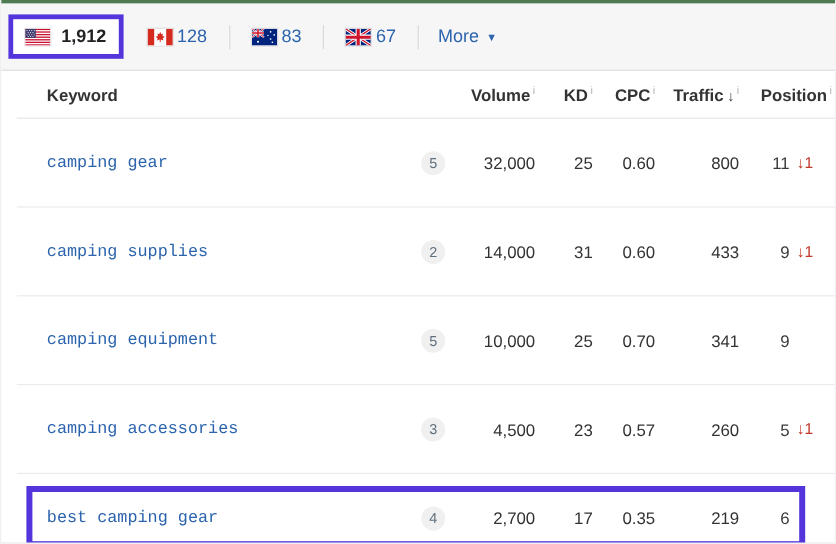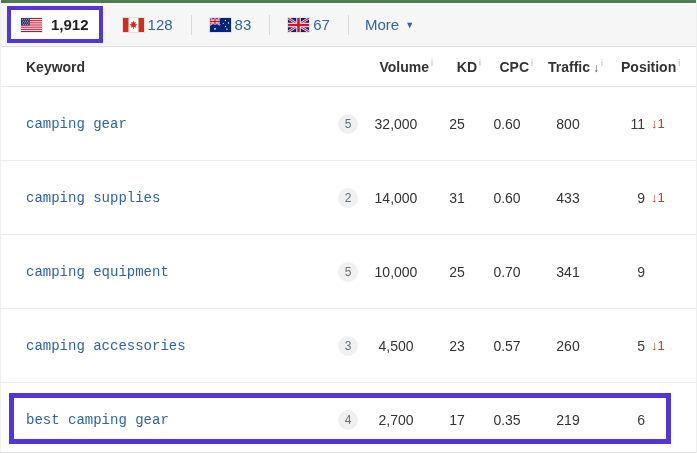--- a/index.html
+++ b/index.html
@@ -6,53 +6,53 @@
   body{
     width:697px;height:453px;overflow:hidden;background:#fff;
     font-family:"Liberation Sans","DejaVu Sans",sans-serif;
     color:#333;position:relative;
     border-left:1px solid #efefef;border-right:1px solid #efefef;border-bottom:1px solid #e9e9e9;
     box-sizing:border-box;
   }
   .topstrip{height:3px;background:#4e7b52;width:100%;}
   
   .topbar{
-    height:44px;background:#f6f6f7;border-bottom:1px solid #dedee1;
+    height:56px;background:#f6f6f7;border-bottom:1px solid #dedee1;
     display:flex;align-items:center;padding:0 0 0 6px;box-sizing:border-box;
   }
   .us-tab{
     display:flex;align-items:center;gap:9px;
     border:4px solid #5434db;background:#fff;
     padding:6px 10px;margin-right:16px;cursor:pointer;
   }
   .us-tab .count{font-weight:bold;color:#222;font-size:15px;}
   .flag-item{display:flex;align-items:center;gap:4px;cursor:pointer;padding:0 4px;}
   .flag-item .count{color:#2c64ad;font-size:15px;}
   .tb-divider{width:1px;height:20px;background:#d9d9dd;margin:0 14px;}
   .more-link{color:#2c64ad;font-size:15px;display:flex;align-items:center;gap:6px;cursor:pointer;margin-left:2px;}
   .more-link .caret{font-size:9px;color:#2c64ad;}
   .flag{width:21px;height:14px;display:block;box-shadow:0 0 0 1px rgba(0,0,0,.08);}
   
-  .grid{display:grid;grid-template-columns:336px 22px 74px 48px 52px 70px 95px;align-items:center;}
+  .grid{display:grid;grid-template-columns:336px 22px 74px 48px 52px 70px 95px;align-items:center;margin-left:13px;}
   .thead{height:39px;border-bottom:1px solid #e7e7e9;font-weight:bold;font-size:14px;color:#333;}
   .th{white-space:nowrap;}
   .th.right{text-align:right;}
   .th-keyword{padding-left:25px;}
   .th-position{padding-left:18px;}
   .info-i{font-size:9px;color:#b3b3b6;font-weight:normal;margin-left:2px;vertical-align:6px;font-style:normal;}
   .sort-arrow{font-size:12px;color:#444;margin-left:3px;font-weight:normal;}
   .row{height:73px;border-bottom:1px solid #ececee;font-size:14px;position:relative;}
   .row:last-child{border-bottom:none;}
   .cell-keyword{padding-left:25px;font-family:Liberation Mono, monospace;}
   .cell-keyword a{color:#2c64ad;text-decoration:none;cursor:pointer;font-size:14px;}
   .badge{
     width:20px;height:20px;border-radius:50%;background:#f0f0f1;color:#60707e;
     font-size:12px;display:flex;align-items:center;justify-content:center;margin:0 auto;
   }
-  .num{text-align:center;color:#333;white-space:nowrap;}
+  .num{text-align:right;color:#333;white-space:nowrap;}
   .cell-position{padding-left:20px;display:flex;align-items:center;}
   .pos-num{display:inline-block;width:22px;text-align:right;color:#3a3a3a;}
   .pos-change{color:#c0392b;margin-left:6px;font-size:13px;white-space:nowrap;}
   .pos-change:empty{display:none;}
   .highlight-box{
     position:absolute;left:8px;right:25px;top:10px;bottom:12px;
     border:5px solid #5434db;pointer-events:none;
   }
 </style>
 </head>

